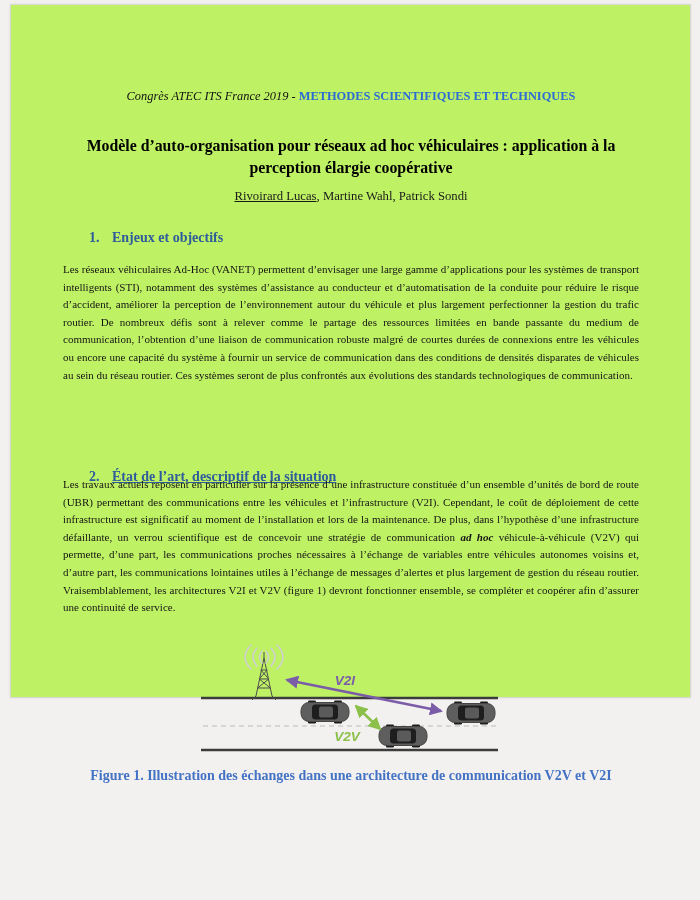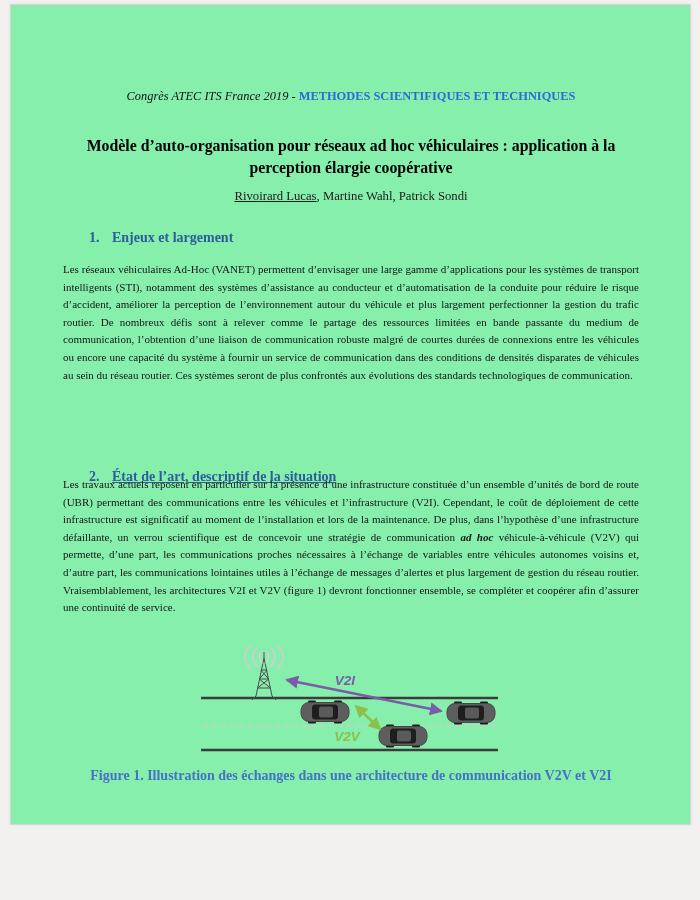--- a/index.html
+++ b/index.html
@@ -4,22 +4,22 @@
 <style>
   html,body{margin:0;padding:0;}
   body{
     width:700px;height:900px;position:relative;
     background:#f2f1ef;
     font-family:"Liberation Serif","DejaVu Serif",serif;
     color:#1a1a1a;
     overflow:hidden;
   }
   .page{
-    position:absolute;left:10px;top:4px;width:681px;height:821px;
-    background:#86efac;border:1px solid #d9d7d3;box-sizing:border-box;
+    position:absolute;left:10px;top:4px;width:681px;height:694px;
+    background:#bef264;border:1px solid #d9d7d3;box-sizing:border-box;
     box-shadow:0 0 3px rgba(0,0,0,0.07);
   }
   .abs{position:absolute;left:52px;right:51px;}
   .header-line{top:84px;text-align:center;font-size:12.4px;white-space:nowrap;}
   .conf-name{font-style:italic;color:#111;}
   .conf-sep{color:#111;}
   .conf-series{font-weight:bold;color:var(--c-headerblue,#2b6bd5);}
   .doc-title{top:130px;text-align:center;font-weight:bold;font-size:15.8px;line-height:21.5px;color:#000;}
   .authors{top:184px;text-align:center;font-size:12.7px;}
   .author-underlined{text-decoration:underline;}
@@ -43,21 +43,21 @@
     <span class="conf-name">Congrès ATEC ITS France 2019</span><span class="conf-sep"> - </span><span class="conf-series">METHODES SCIENTIFIQUES ET TECHNIQUES</span>
   </div>
 
   <div class="abs authors">
     <span class="author-underlined">Rivoirard Lucas</span><span>, Martine Wahl, Patrick Sondi</span>
   </div>
 
   <div class="abs doc-title">Modèle d’auto-organisation pour réseaux ad hoc véhiculaires : application à la perception élargie coopérative</div>
 
   <div class="abs sec-heading sec1">
-    <span class="sec-num">1.</span><span>Enjeux et largement</span>
+    <span class="sec-num">1.</span><span>Enjeux et objectifs</span>
   </div>
 
   <div class="abs para para1">Les réseaux véhiculaires Ad-Hoc (VANET) permettent d’envisager une large gamme d’applications pour les systèmes de transport intelligents (STI), notamment des systèmes d’assistance au conducteur et d’automatisation de la conduite pour réduire le risque d’accident, améliorer la perception de l’environnement autour du véhicule et plus largement perfectionner la gestion du trafic routier. De nombreux défis sont à relever comme le partage des ressources limitées en bande passante du medium de communication, l’obtention d’une liaison de communication robuste malgré de courtes durées de connexions entre les véhicules ou encore une capacité du système à fournir un service de communication dans des conditions de densités disparates de véhicules au sein du réseau routier. Ces systèmes seront de plus confrontés aux évolutions des standards technologiques de communication.</div>
 
   <div class="abs sec-heading sec2">
     <span class="sec-num">2.</span><span>État de l’art, descriptif de la situation</span>
   </div>
 
   <div class="abs para para2">
     <span>Les travaux actuels reposent en particulier sur la présence d’une infrastructure constituée d’un ensemble d’unités de bord de route (UBR) permettant des communications entre les véhicules et l’infrastructure (V2I). Cependant, le coût de déploiement de cette infrastructure est significatif au moment de l’installation et lors de la maintenance. De plus, dans l’hypothèse d’une infrastructure défaillante, un verrou scientifique est de concevoir une stratégie de communication </span><span class="it">ad hoc</span><span> véhicule-à-véhicule (V2V) qui permette, d’une part, les communications proches nécessaires à l’échange de variables entre véhicules autonomes voisins et, d’autre part, les communications lointaines utiles à l’échange de messages d’alertes et plus largement de gestion du réseau routier. Vraisemblablement, les architectures V2I et V2V (figure 1) devront fonctionner ensemble, se compléter et coopérer afin d’assurer une continuité de service.</span>

